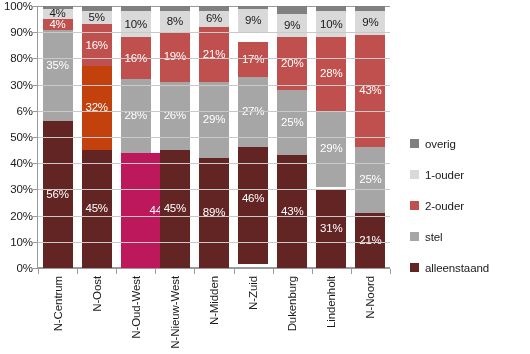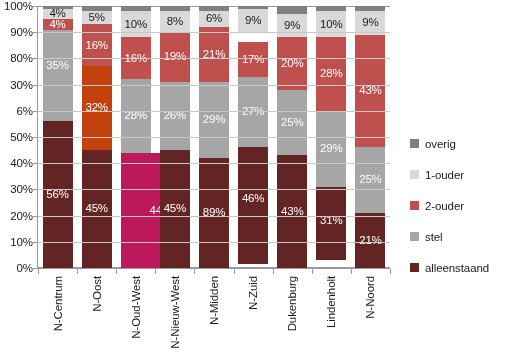--- a/index.html
+++ b/index.html
@@ -301,21 +301,21 @@
           </div>
           <div class="bar-segment" style="height: 52.4px; bottom: 178.16px; background: rgb(192, 80, 77);">
             <span class="seg-label light">20%</span>
           </div>
           <div class="bar-segment" style="height: 23.58px; bottom: 230.56px; background: rgb(217, 217, 217);">
             <span class="seg-label dark">9%</span>
           </div>
           <div class="bar-segment" style="height: 7.86px; bottom: 254.14px; background: rgb(128, 128, 128);"></div>
         </div>
         <div class="bar-column" style="left: 278.333px; width: 30px;">
-          <div class="bar-segment" style="height: 79px; bottom: 8px; background: rgb(99, 37, 35); text-align: center;">
+          <div class="bar-segment" style="height: 79px; bottom: 0px; background: rgb(99, 37, 35); text-align: center;">
             <span class="seg-label light">31%</span>
           </div>
           <div class="bar-segment" style="height: 75.98px; bottom: 81.22px; background: rgb(166, 166, 166);">
             <span class="seg-label light">29%</span>
           </div>
           <div class="bar-segment" style="height: 73.36px; bottom: 157.2px; background: rgb(192, 80, 77);">
             <span class="seg-label light">28%</span>
           </div>
           <div class="bar-segment" style="height: 26.2px; bottom: 230.56px; background: rgb(217, 217, 217);">
             <span class="seg-label dark">10%</span>

